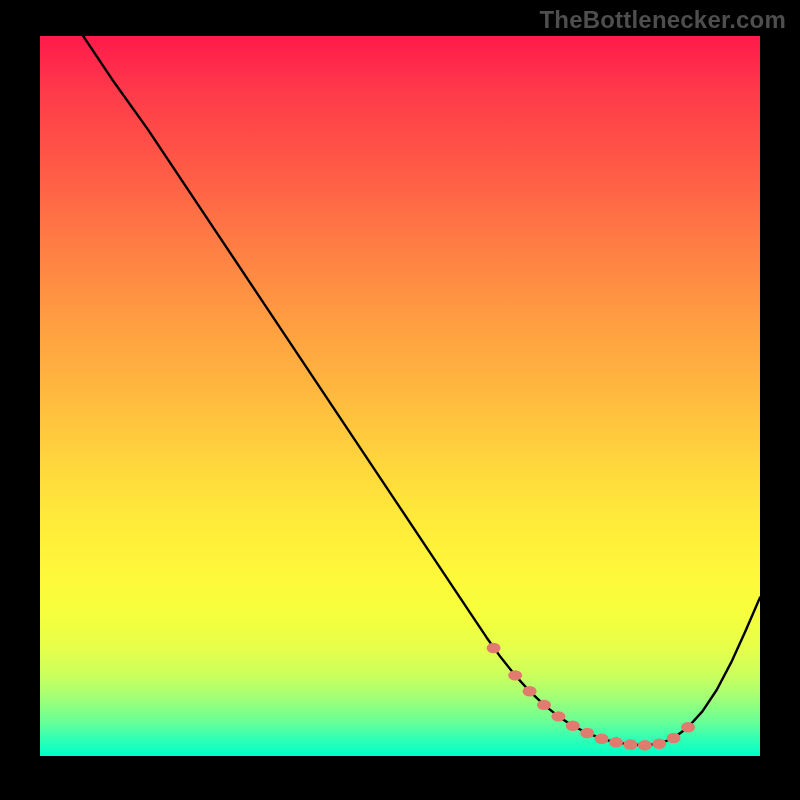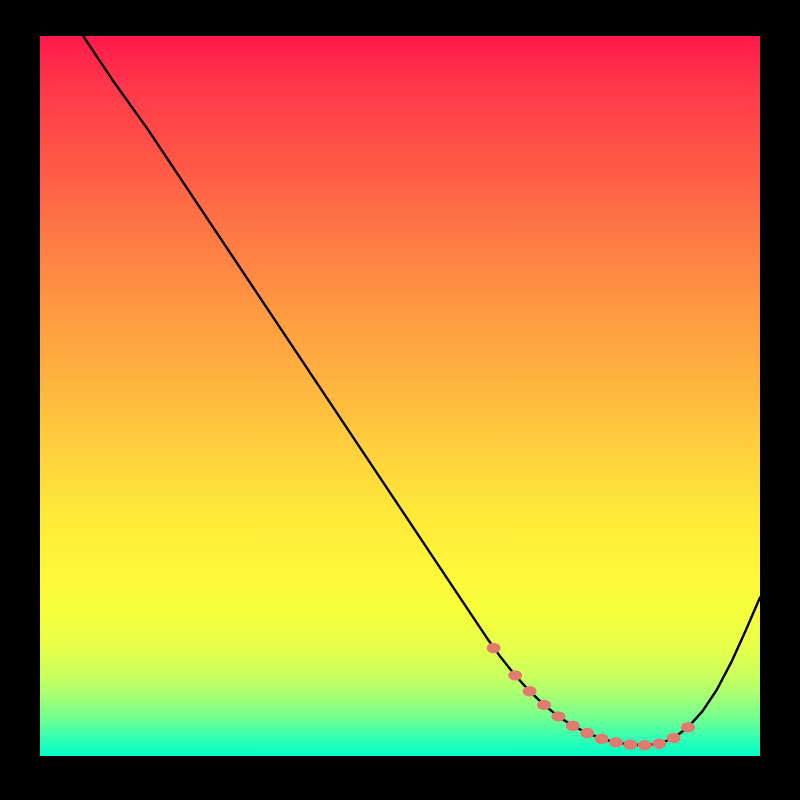--- a/index.html
+++ b/index.html
@@ -67,20 +67,21 @@
     top: 0;
     width: 100%;
     height: 100%;
   }
 </style>
 </head>
 <body>
 
 <div class="chart-outer">
 
+  <div class="watermark">TheBottlenecker.com</div>
 
   <div class="plot-area">
     <div class="gradient-bg"></div>
 
     <svg class="curve-layer" viewBox="0 0 720 720" preserveAspectRatio="none">
       <path id="bottleneck-path" fill="none" stroke="#000000" stroke-width="2.4" stroke-linejoin="round" stroke-linecap="round" d="M43.20 0.00 L72.00 43.20 L108.00 93.60 L144.00 147.60 L180.00 201.60 L216.00 255.60 L252.00 309.60 L288.00 363.60 L324.00 417.60 L360.00 471.60 L396.00 525.60 L432.00 579.60 L446.40 601.20 L460.80 621.36 L475.20 639.36 L489.60 655.20 L504.00 668.88 L518.40 680.40 L532.80 689.76 L547.20 696.96 L561.60 702.72 L576.00 706.32 L590.40 708.48 L604.80 709.20 L619.20 707.76 L633.60 702.00 L648.00 691.20 L662.40 675.36 L676.80 653.76 L691.20 626.40 L705.60 594.72 L720.00 561.60"></path>
       <g id="marker-group">
           <ellipse cx="453.60" cy="612.00" rx="7" ry="5.2" fill="#e27b6f"></ellipse>
           <ellipse cx="475.20" cy="639.36" rx="7" ry="5.2" fill="#e27b6f"></ellipse>
           <ellipse cx="489.60" cy="655.20" rx="7" ry="5.2" fill="#e27b6f"></ellipse>

